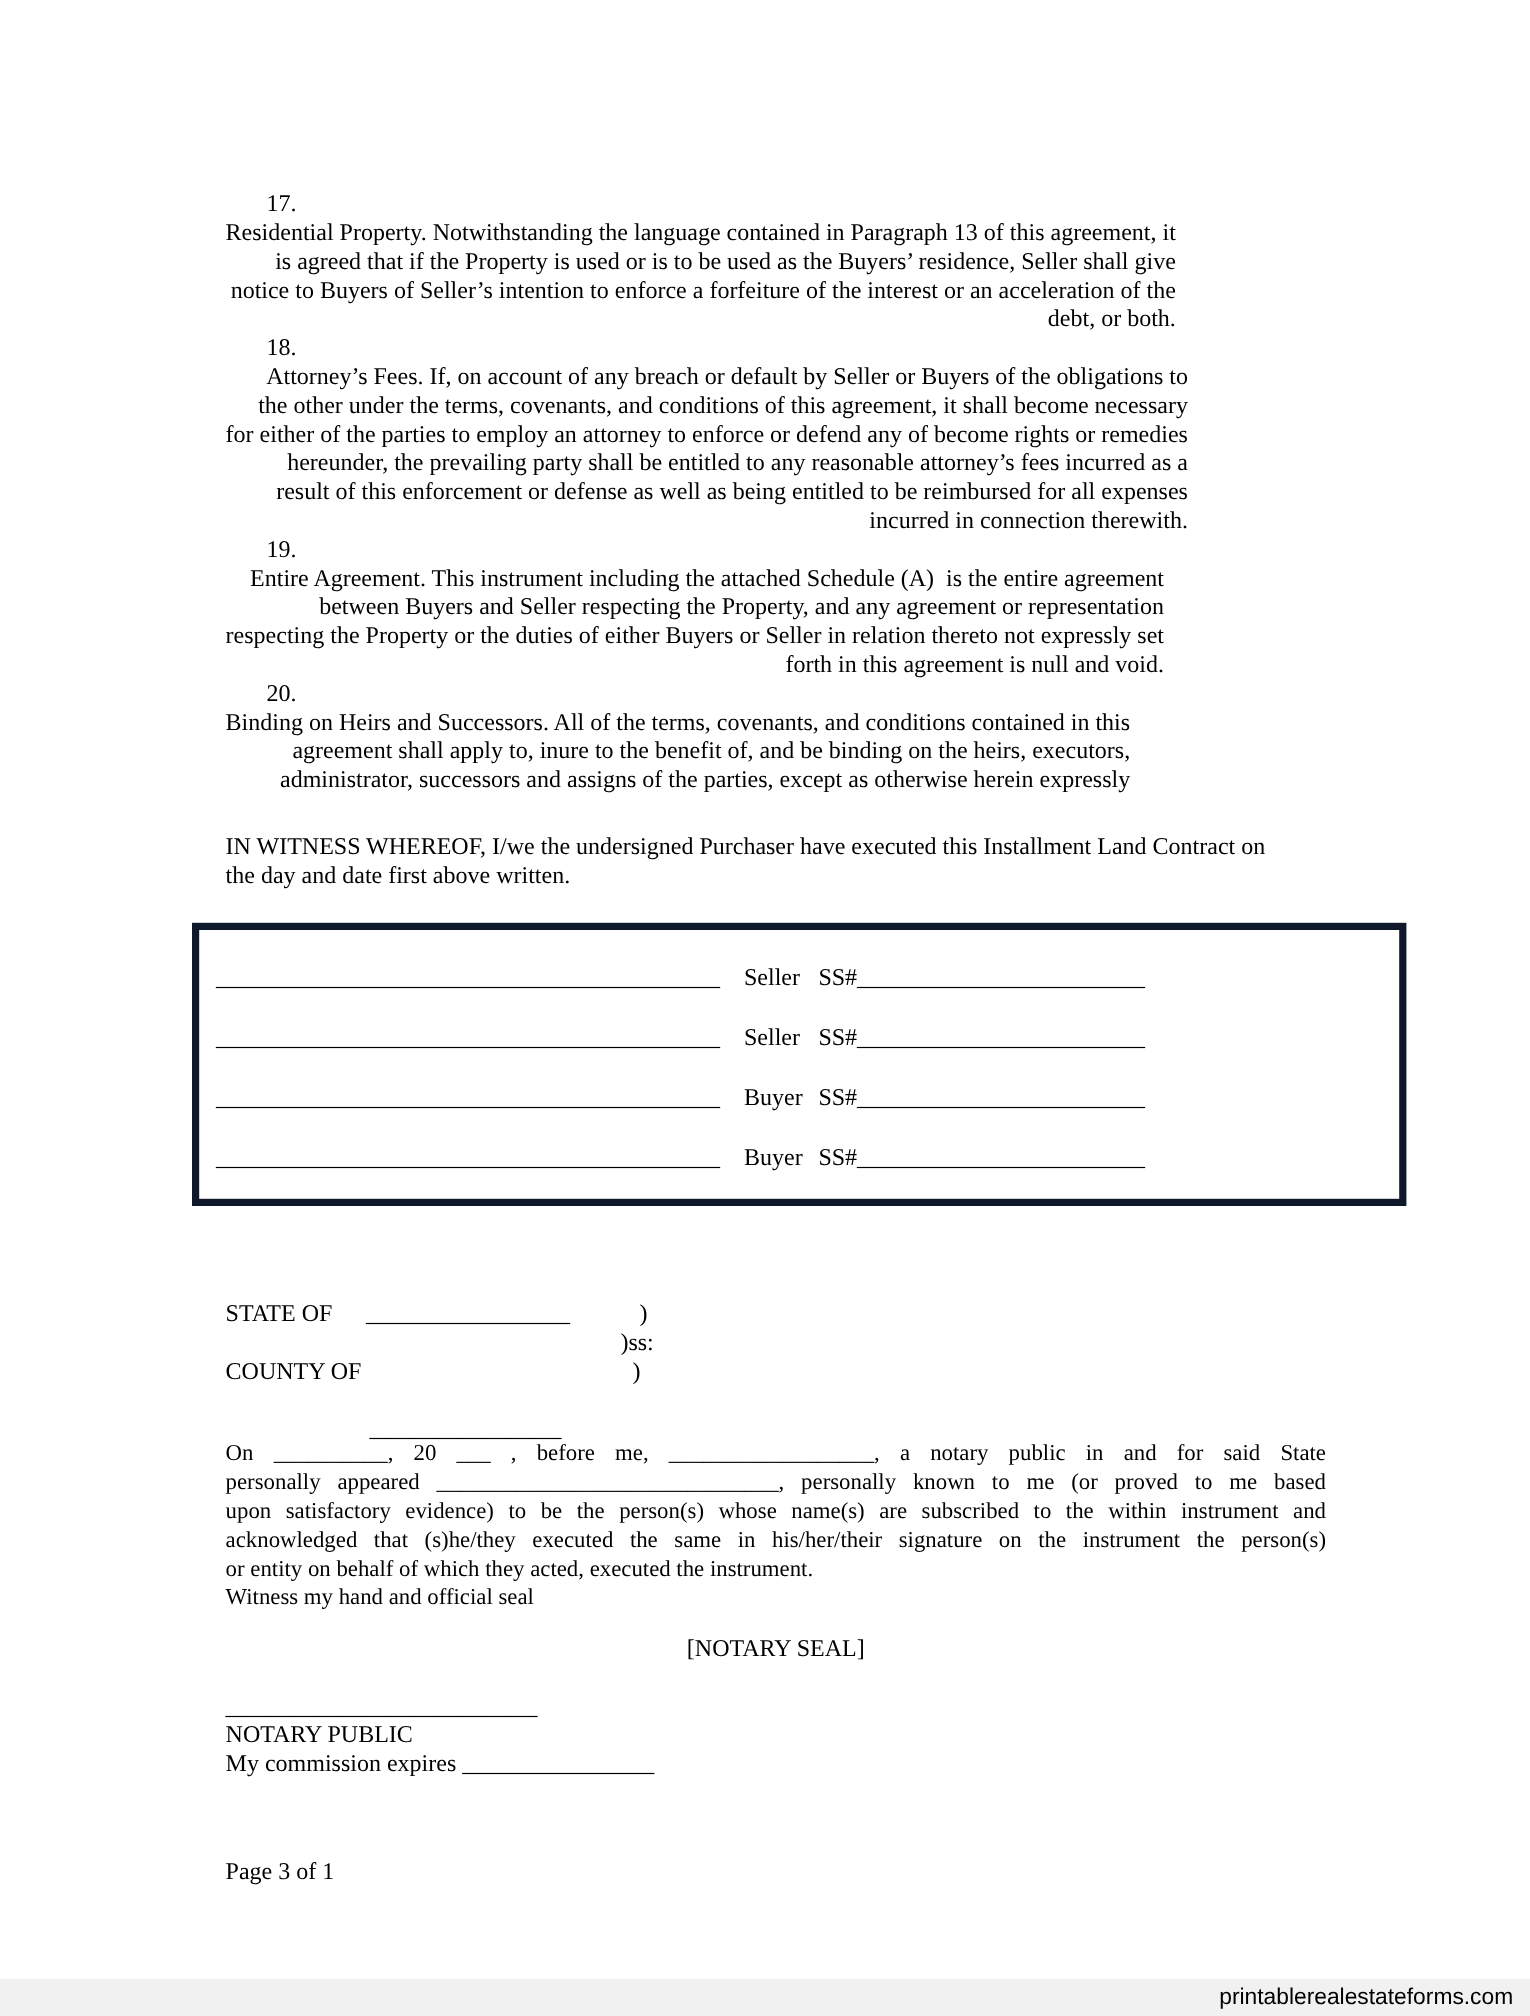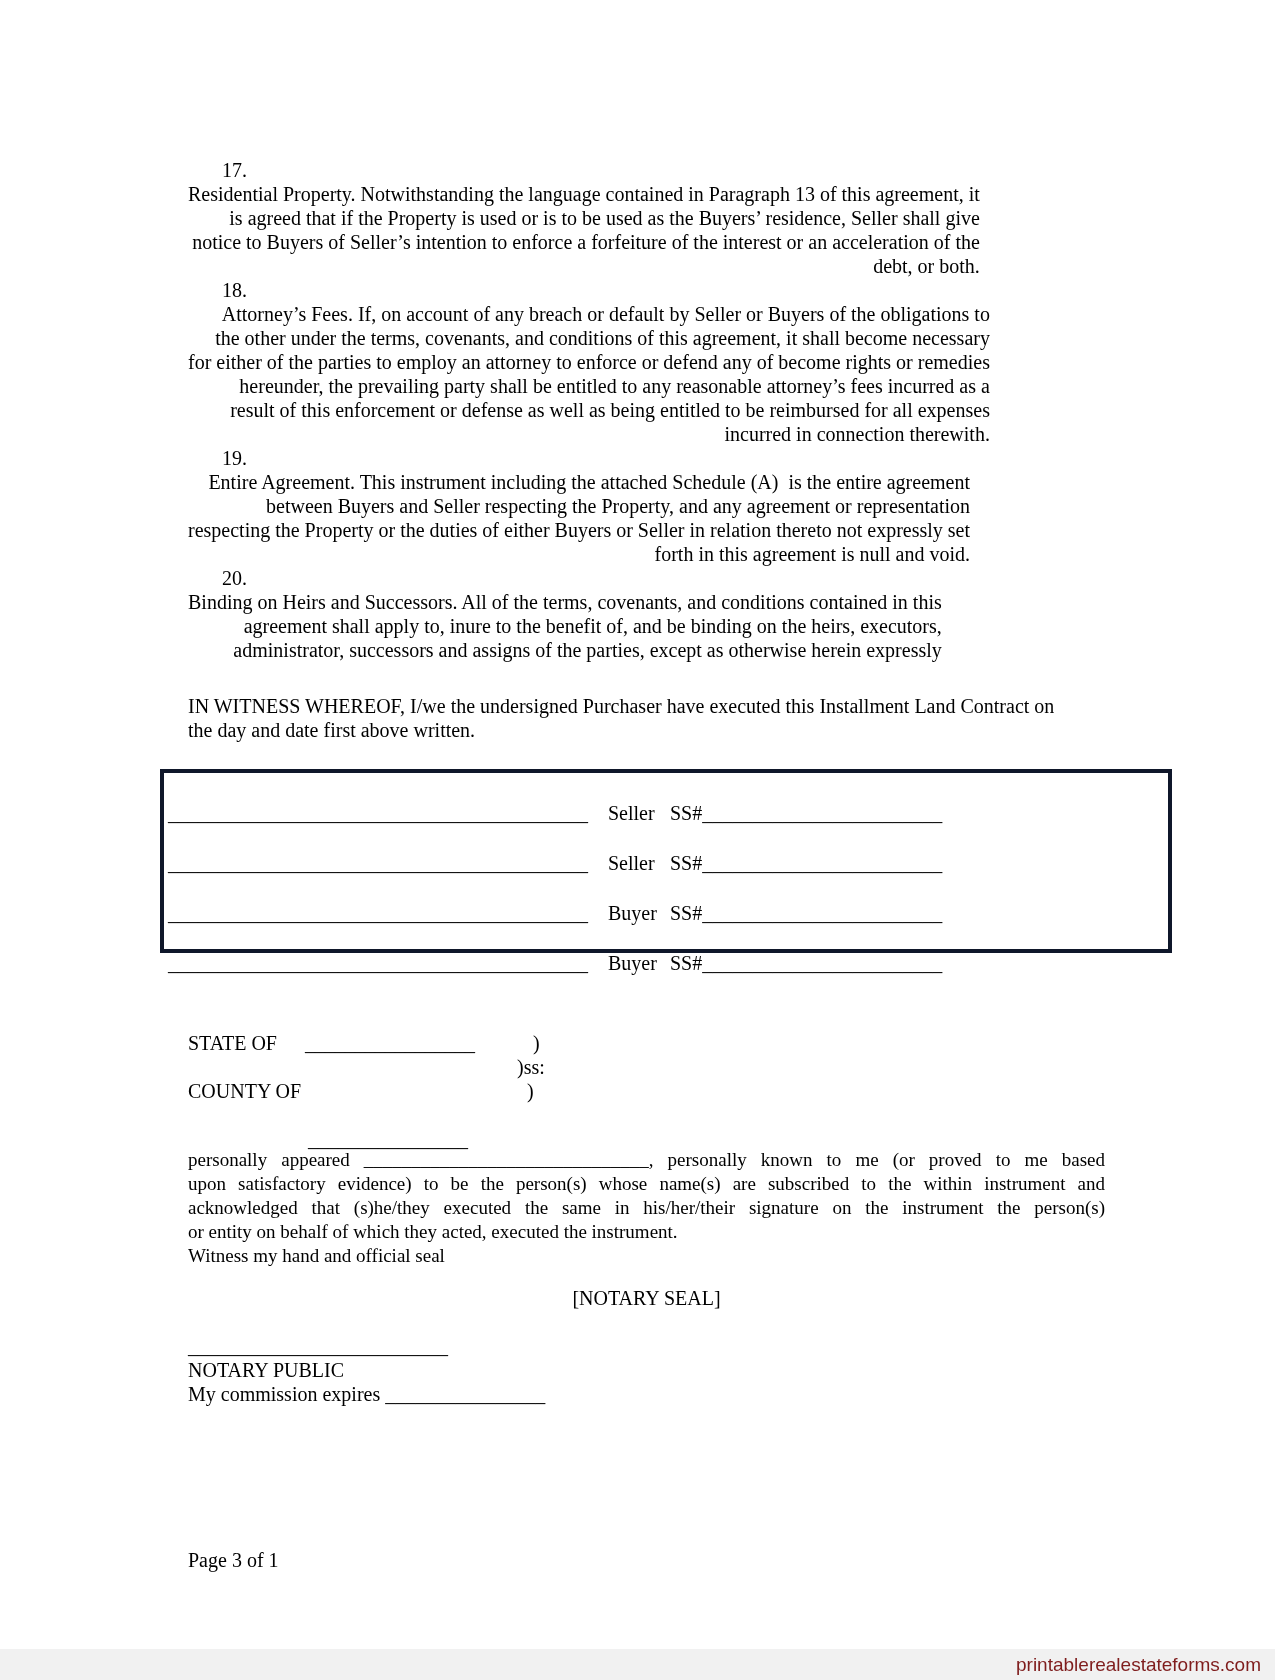--- a/index.html
+++ b/index.html
@@ -15,22 +15,22 @@
   .list-item { display:flex; align-items:flex-start;flex-direction:column; }
   .item-num { flex:none; margin-left:34px; width:36px; white-space:pre; }
   .item-lines { flex:none;text-align:right; }
 
   
   .witness { margin-top:32px; }
 
   
   .sig-box {
     box-sizing:border-box; margin-left:-28px; margin-top:27px;
-    width:1012px; height:184px; border:4px solid #0f172a;
-    padding:16px 0 0 4px;
+    width:1012px; height:236px; border:6px solid #0f172a;
+    padding:16px 0 0 14px;
   }
   .sig-row { margin-top:26px; white-space:pre; }
   .sig-row:first-child { margin-top:12px; }
   .party-label { display:inline-block; width:62px; margin-left:20px; }
 
   
   .venue { position:relative; margin-top:78px; height:72px; }
   .venue span { position:absolute; white-space:pre; }
   .v-state-label { left:0; top:0; }
   .v-state-line  { left:117px; top:0; }
@@ -46,21 +46,21 @@
   .ack .line:nth-last-child(-n+2) { text-align:right; text-align-last:left; }
 
   .seal { margin-top:18px; text-align:center; }
   .notary-sig-line { margin-top:24px; }
 
   
   .page-num { position:absolute; left:188px; top:1548px; }
   .footer-bar {
     position:absolute; left:0; top:1649px; width:1275px; height:31px;
     background:#f1f1f1; font-family:"Liberation Sans", sans-serif;
-    font-size:19px; line-height:31px; color:#7f1d1d; text-align:right;
+    font-size:19px; line-height:31px; color:#000000; text-align:right;
   }
   .footer-bar span { padding-right:14px; }
 </style>
 </head>
 <body>
 
 <div class="page">
   <div class="content">
 
     <div class="list-item">
@@ -117,20 +117,21 @@
       <span class="v-state-label">STATE OF</span>
       <span class="v-state-line">_________________</span>
       <span class="v-state-paren">)</span>
       <span class="v-ss">)ss:</span>
       <span class="v-county-label">COUNTY OF</span>
       <span class="v-county-line">________________</span>
       <span class="v-county-paren">)</span>
     </div>
 
     <div class="ack">
+        <div class="line">On __________, 20 ___ , before me, __________________, a notary public in and for said State</div>
         <div class="line">personally appeared ______________________________, personally known to me (or proved to me based</div>
         <div class="line">upon satisfactory evidence) to be the person(s) whose name(s) are subscribed to the within instrument and</div>
         <div class="line">acknowledged that (s)he/they executed the same in his/her/their signature on the instrument the person(s)</div>
         <div class="line">or entity on behalf of which they acted, executed the instrument.</div>
         <div class="line">Witness my hand and official seal</div>
       </div>
 
     <div class="seal">[NOTARY SEAL]</div>
     <div class="line notary-sig-line">__________________________</div>
     <div class="line">NOTARY PUBLIC</div>

